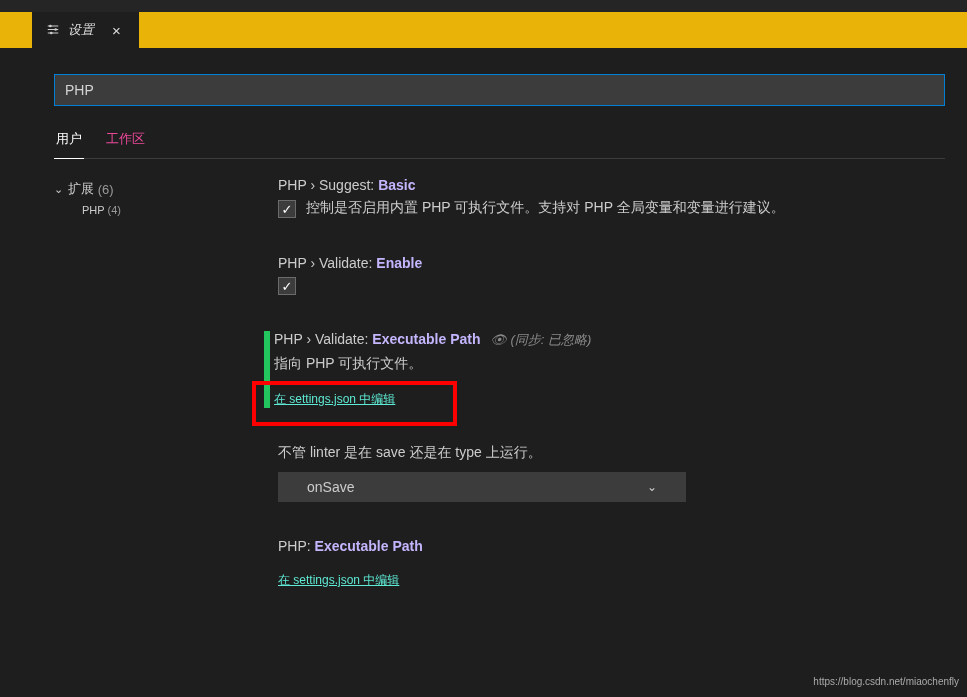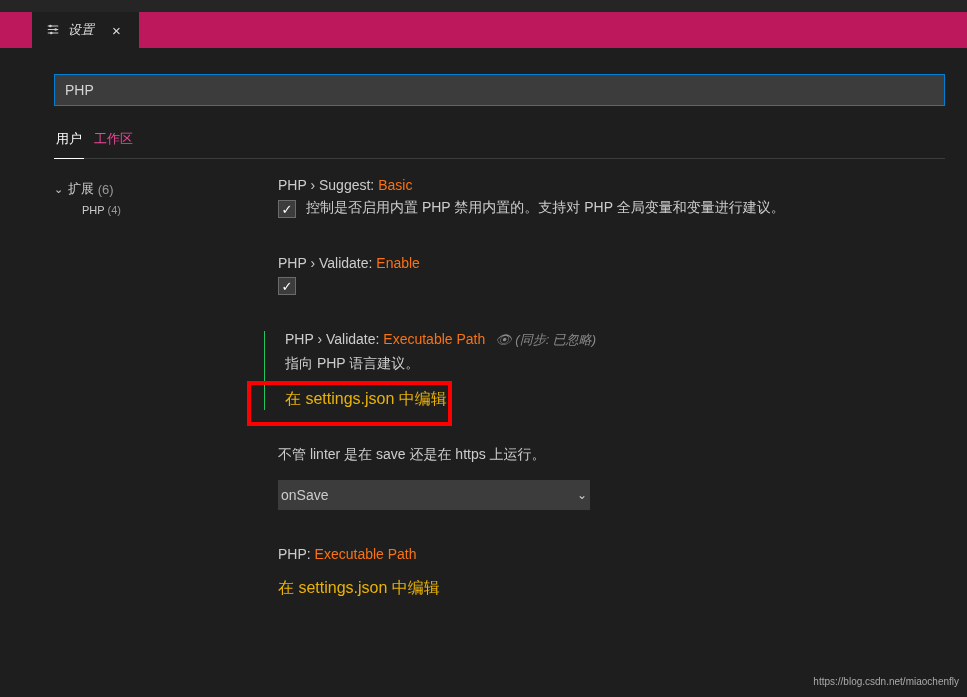--- a/index.html
+++ b/index.html
@@ -15,21 +15,21 @@
       height: 697px;
       overflow: hidden;
       position: relative;
     }
     .top-bar {
       height: 12px;
       background: #252526;
     }
     .tab-row {
       display: flex;
-      background: #be185d;
+      background: #eab308;
       height: 36px;
       padding-left: 32px;
     }
     .tab {
       display: flex;
       align-items: center;
       background: #1e1e1e;
       padding: 0 14px;
       gap: 8px;
       height: 100%;
@@ -61,21 +61,21 @@
       background: #3c3c3c;
       border: 1px solid #007fd4;
       color: #d4d4d4;
       font-size: 14px;
       padding: 7px 10px;
       outline: none;
     }
     .scope-tabs {
       display: flex;
       margin: 18px 22px 0 22px;
-      gap: 8px;
+      gap: 20px;
       border-bottom: 1px solid #3c3c3c;
     }
     .scope-tab {
       font-size: 13px;
       padding: 6px 2px 10px 2px;
       color: #ec4899;
       cursor: pointer;
     }
     .scope-tab.active {
       color: #ffffff;
@@ -125,22 +125,22 @@
     .setting-block {
       margin-bottom: 36px;
       position: relative;
     }
     .setting-title {
       color: #cccccc;
       font-size: 14px;
       margin-bottom: 6px;
     }
     .setting-title .bold {
-      color: #f97316;
-      font-weight: 400;
+      color: #c4b5fd;
+      font-weight: 700;
     }
     .setting-title .meta {
       color: #8a8a8a;
       font-style: italic;
       margin-left: 6px;
       font-size: 13px;
     }
     .setting-desc {
       color: #cccccc;
       font-size: 14px;
@@ -158,45 +158,46 @@
       background: #3c3c3c;
       border: 1px solid #6b6b6b;
       display: flex;
       align-items: center;
       justify-content: center;
       color: #fff;
       font-size: 13px;
       cursor: pointer;
     }
     .link {
-      color: #eab308;
-      cursor: pointer;
-      font-size: 16px;
+      color: #5eead4;
+      text-decoration: underline;
+      cursor: pointer;
+      font-size: 12px;
     }
     .highlighted-block {
-      border-left: 1px solid #22c55e;
-      padding-left: 20px;
+      border-left: 6px solid #22c55e;
+      padding-left: 4px;
       margin-left: -14px;
     }
     .red-box {
       position: absolute;
       border: 4px solid #ff0000;
       left: -18px;
       top: 50px;
       width: 205px;
       height: 45px;
       pointer-events: none;
     }
     .dropdown {
-      margin-top: 16px;
+      margin-top: 10px;
       background: #3c3c3c;
       border: 1px solid #3c3c3c;
       color: #cccccc;
-      padding: 6px 2px;
-      width: 312px;
+      padding: 6px 28px;
+      width: 408px;
       display: flex;
       justify-content: space-between;
       align-items: center;
       cursor: pointer;
       font-size: 14px;
     }
     .dropdown .chev {
       color: #cccccc;
       font-size: 12px;
     }
@@ -255,47 +256,47 @@
     </div>
 
     <div class="settings-body">
 
       <div class="setting-block">
         <div class="setting-title">
           <span>PHP › Suggest: </span><span class="bold">Basic</span>
         </div>
         <div class="checkbox-row">
           <div class="checkbox">✓</div>
-          <div class="setting-desc">控制是否启用内置 PHP 禁用内置的。支持对 PHP 全局变量和变量进行建议。</div>
+          <div class="setting-desc">控制是否启用内置 PHP 可执行文件。支持对 PHP 全局变量和变量进行建议。</div>
         </div>
       </div>
 
       <div class="setting-block">
         <div class="setting-title">
           <span>PHP › Validate: </span><span class="bold">Enable</span>
         </div>
         <div class="checkbox-row">
           <div class="checkbox">✓</div>
         </div>
       </div>
 
       <div class="setting-block highlighted-block">
         <div class="setting-title">
           <span>PHP › Validate: </span><span class="bold">Executable Path</span>
           <span class="meta"><span class="eye-icon">👁</span> <span>(同步: 已忽略)</span></span>
         </div>
-        <div class="setting-desc">指向 PHP 语言建议。</div>
+        <div class="setting-desc">指向 PHP 可执行文件。</div>
         <div style="margin-top:16px;">
           <span class="link">在 settings.json 中编辑</span>
         </div>
         <div class="red-box"></div>
       </div>
 
       <div class="setting-block">
-        <div class="setting-desc">不管 linter 是在 save 还是在 https 上运行。</div>
+        <div class="setting-desc">不管 linter 是在 save 还是在 type 上运行。</div>
         <div class="dropdown">
           <span>onSave</span>
           <span class="chev">⌄</span>
         </div>
       </div>
 
       <div class="setting-block">
         <div class="setting-title">
           <span>PHP: </span><span class="bold">Executable Path</span>
         </div>

